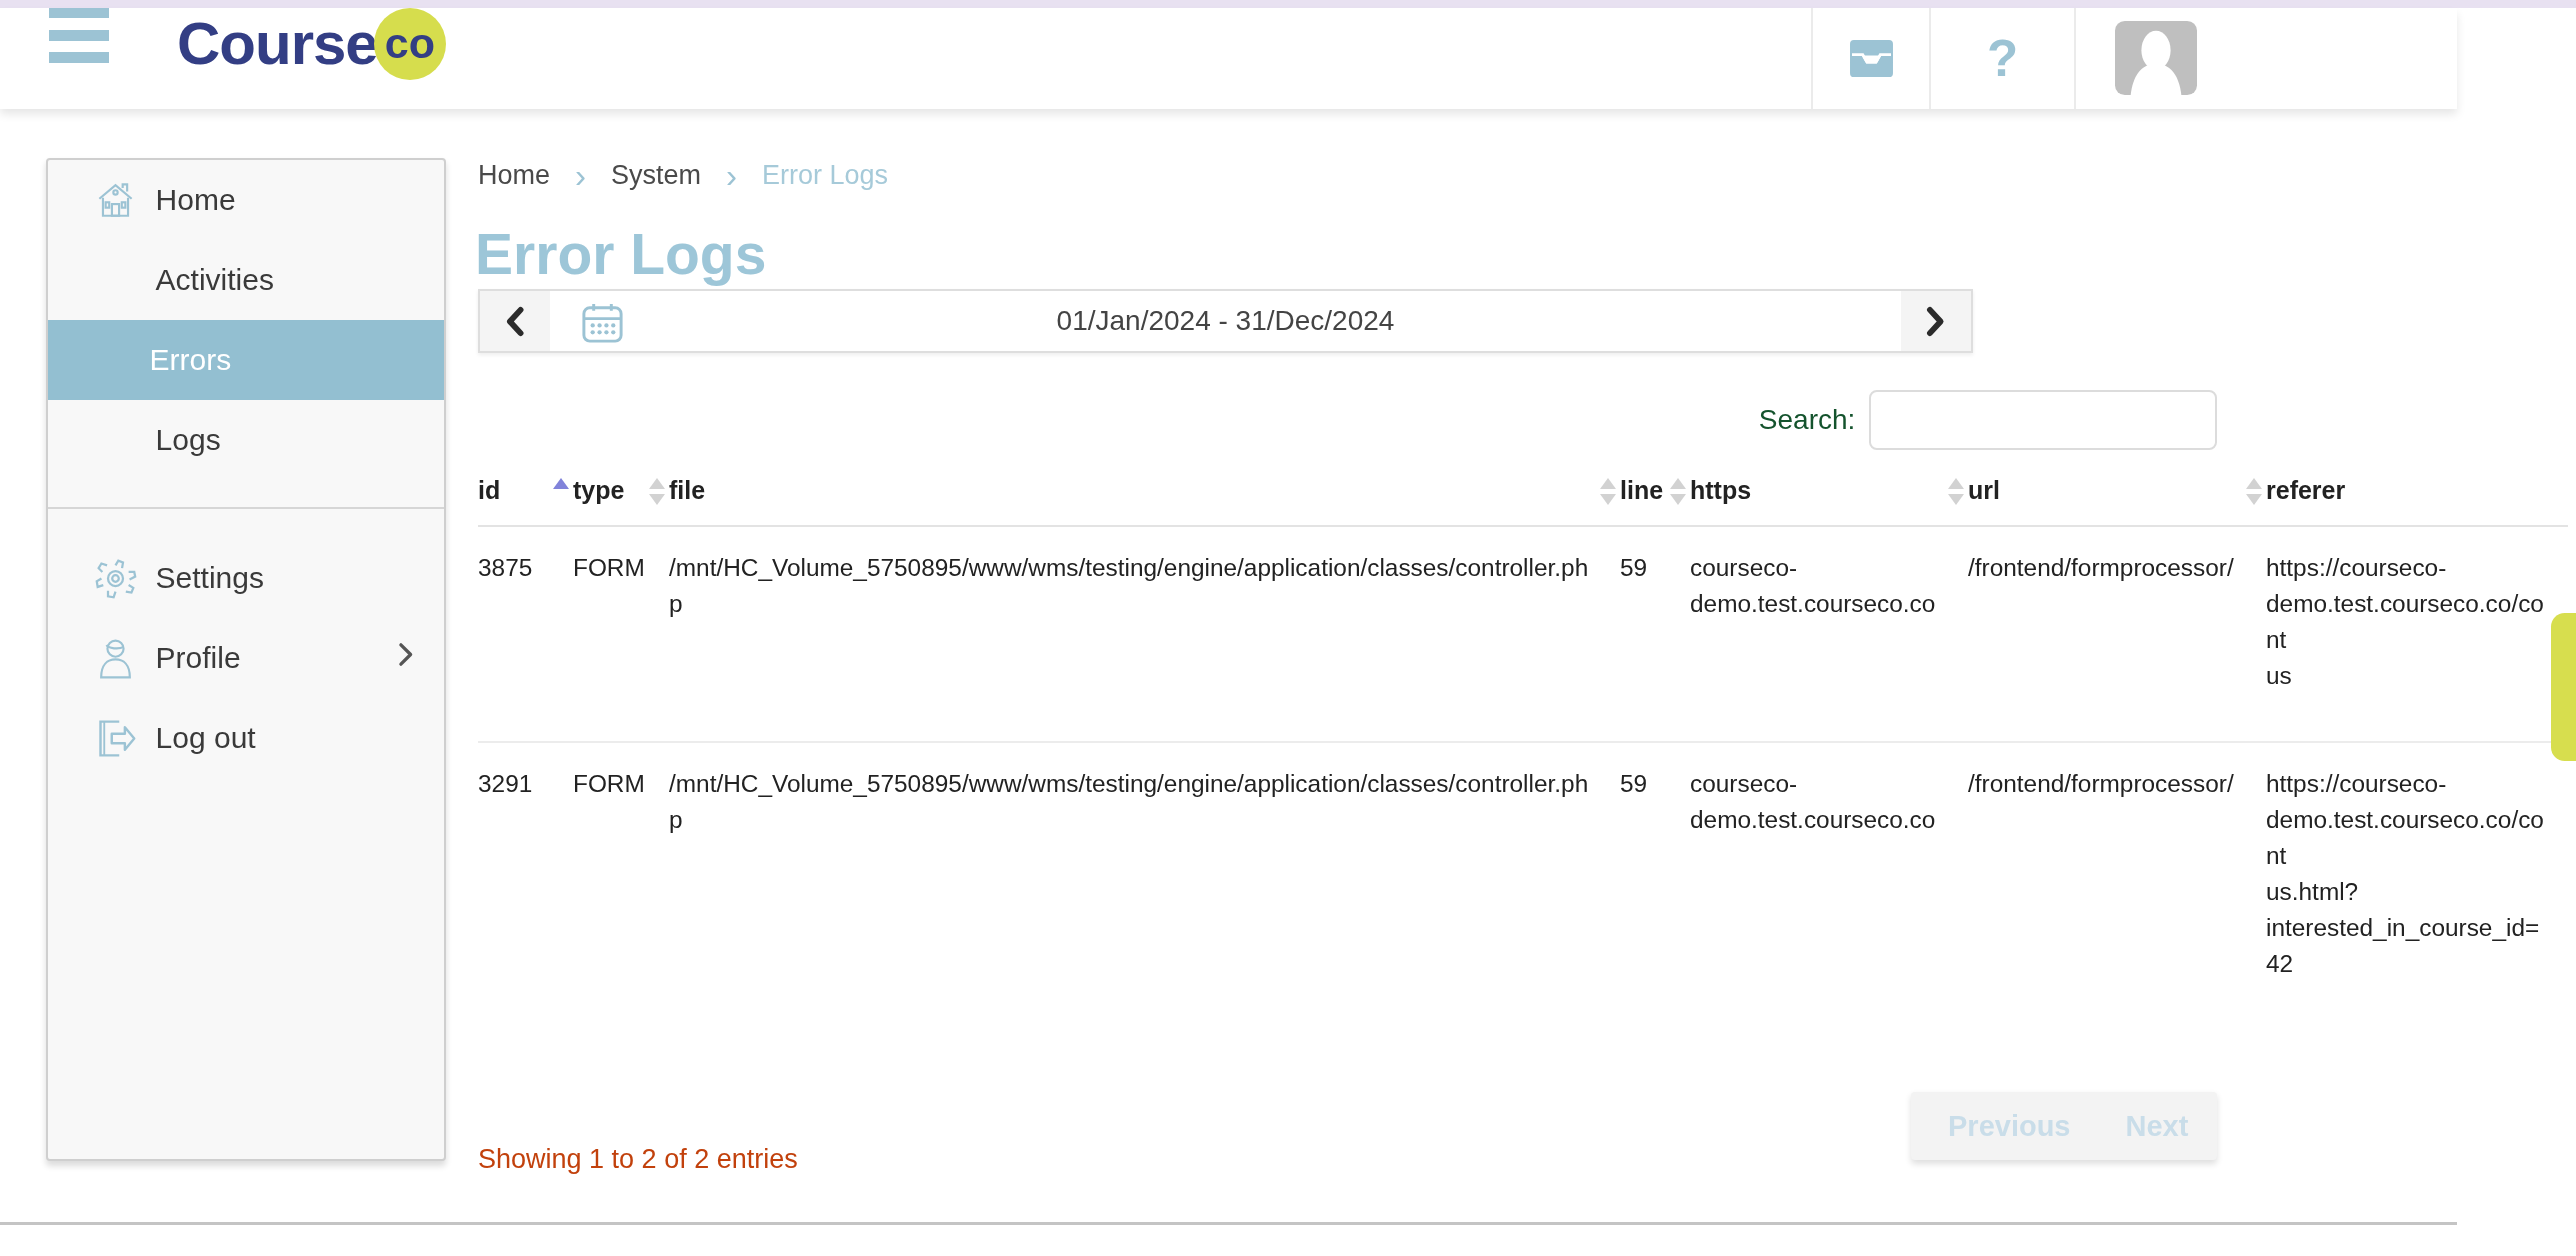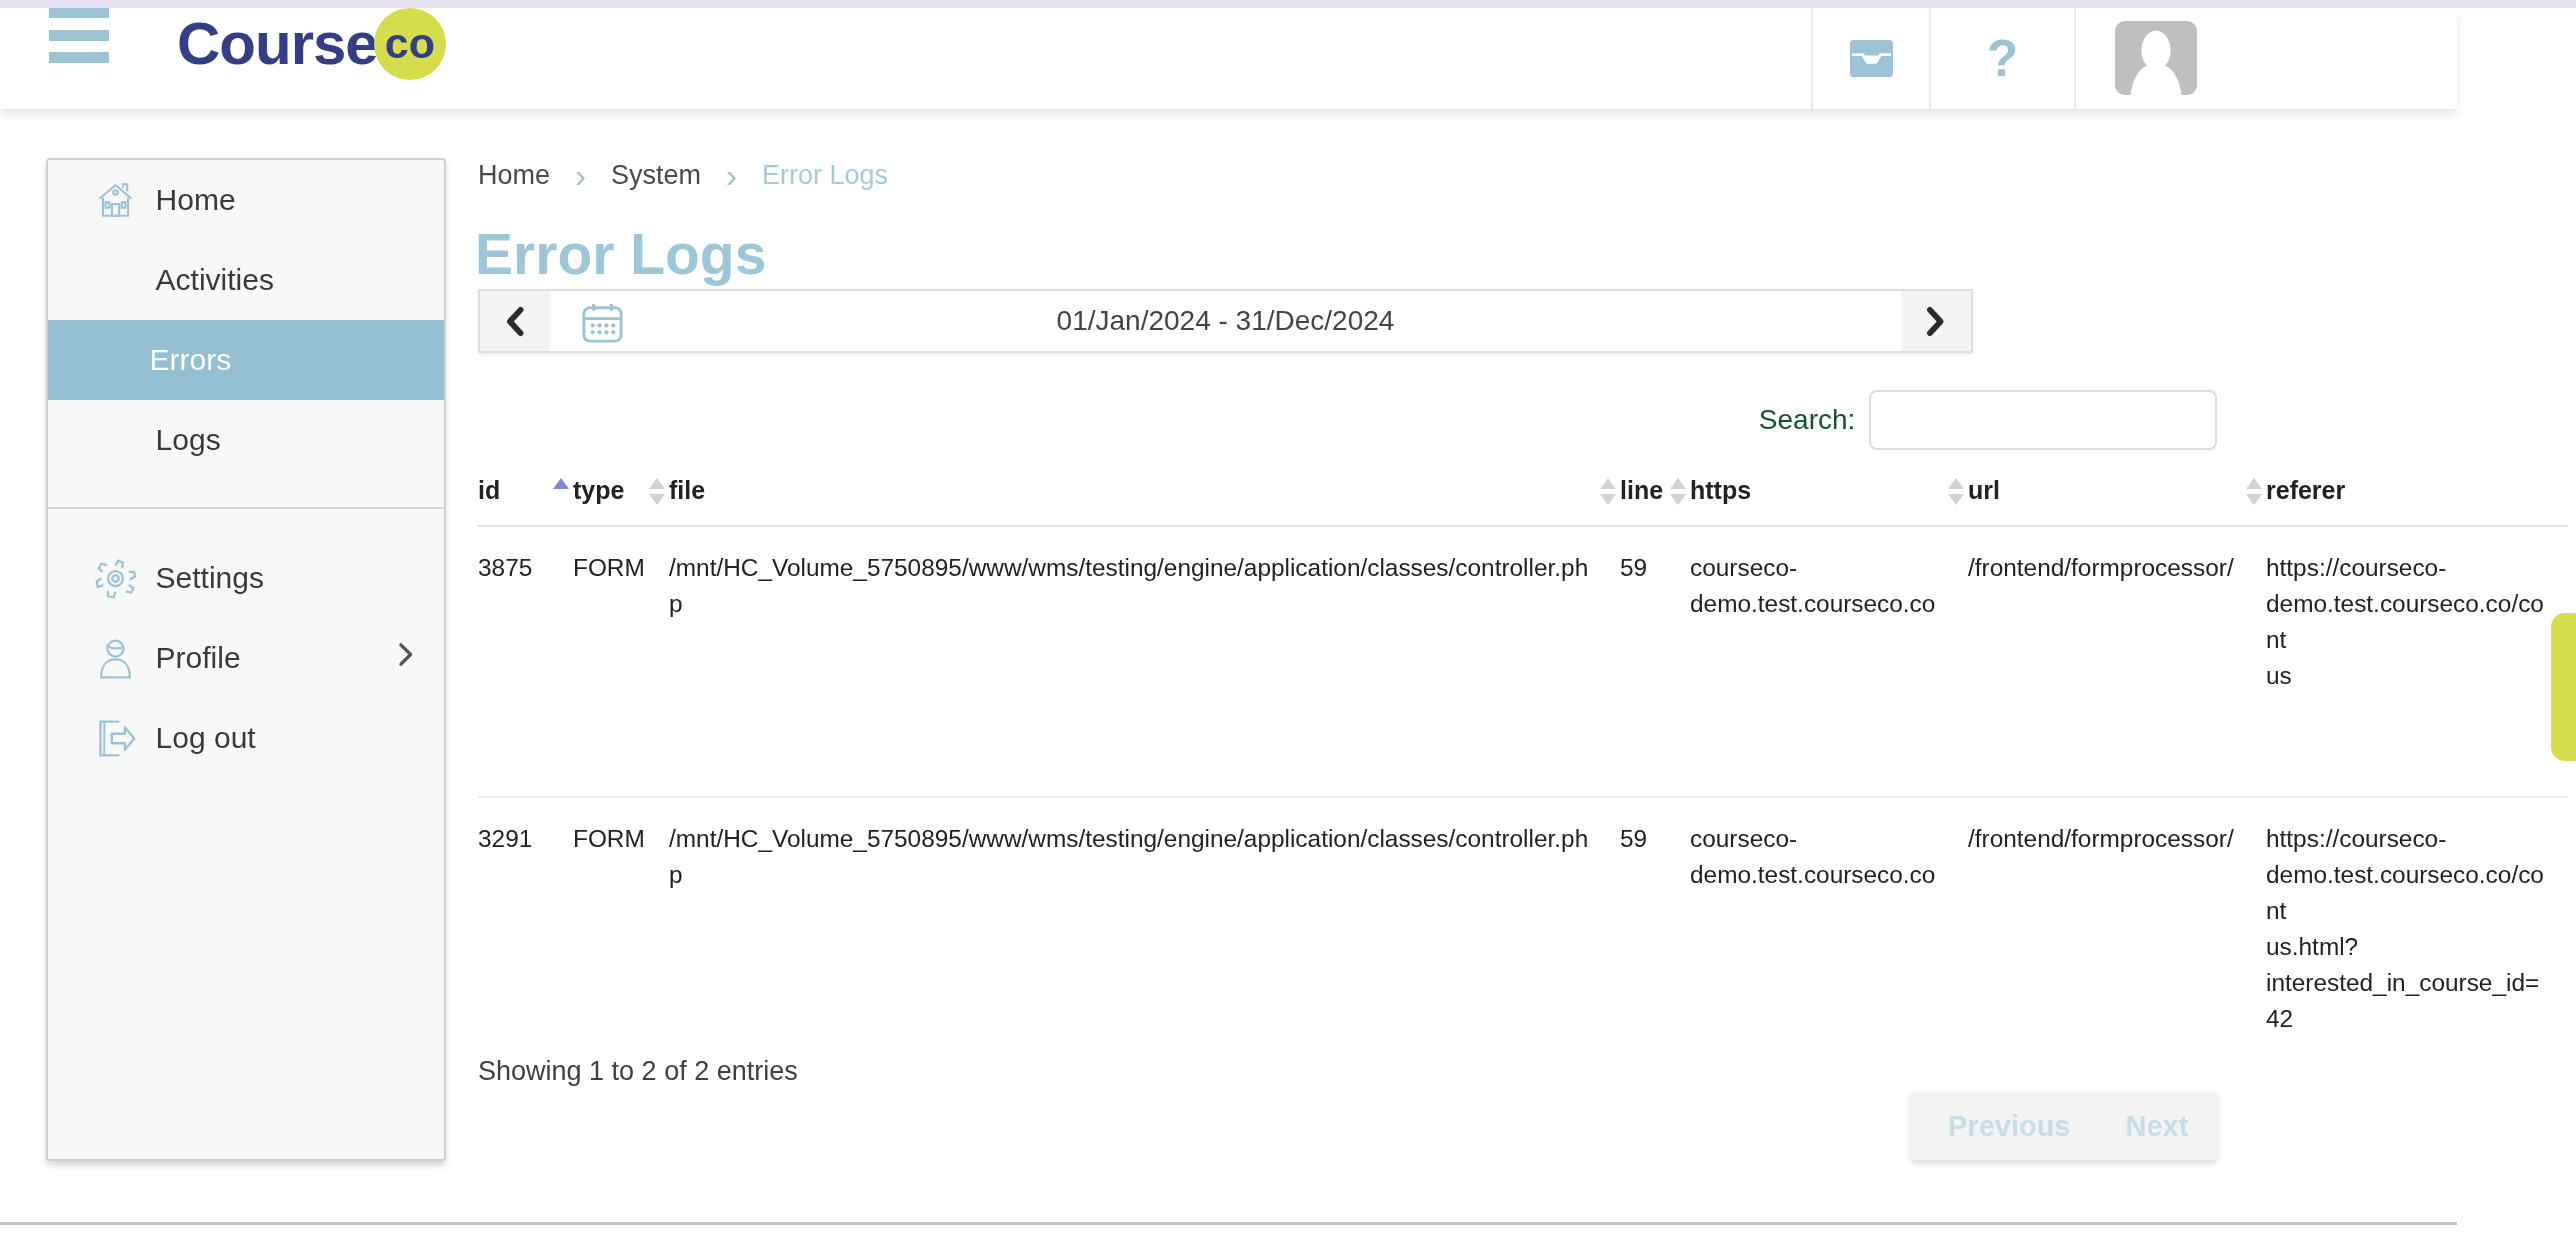--- a/index.html
+++ b/index.html
@@ -74,21 +74,21 @@
   table.errors td { font-size:24.4px; color:#222; vertical-align:top; padding:23.4px 23.4px 0 0; line-height:36px; }
   table.errors tr.r2 td { border-top:2px solid #ececec; }
   td.wrap, .prewrap { white-space:pre-line; word-break:break-word; }
   .sorters { position:absolute; right:3.9px; top:2px; display:flex; flex-direction:column; gap:4.9px; }
   .tri-up { width:0; height:0; border-left:8.8px solid transparent; border-right:8.8px solid transparent;
             border-bottom:11.7px solid #d2d2d2; }
   .tri-down { width:0; height:0; border-left:8.8px solid transparent; border-right:8.8px solid transparent;
               border-top:11.7px solid #d2d2d2; }
   .tri-active { border-bottom-color:#8183da; }
 
-  .table-info { position:absolute; left:478px; top:1056px; font-size:27px; color:#404040;text-align:center; }
+  .table-info { position:absolute; left:478px; top:1144px; font-size:27px; color:#c2410c;text-align:center; }
   .paginate { position:absolute; left:1911px; top:1092px; width:306px; height:68px; background:#f3f3f3;
               border-radius:3.9px; box-shadow:0 3.9px 5.9px rgba(0,0,0,0.13); display:flex; align-items:center; }
   .paginate .pbtn { font-size:29px; font-weight:bold; color:#c9dde9; cursor:default; }
   .paginate .prev { margin-left:37px; }
   .paginate .next { margin-left:55px; }
 
   .bottom-line { position:absolute; left:0; top:1222px; width:2457px; height:2.9px; background:#c4c4c4; }
   .side-tab { position:absolute; right:0; top:613px; width:25px; height:148px; background:#d7de4e;
               border-radius:13.7px 0 0 13.7px; cursor:pointer; }
 </style>
@@ -296,21 +296,21 @@
               <span class="tri-up"></span>
               <span class="tri-down"></span>
             </span>
         </th>
         <th>
           <span>referer</span>
         </th>
       </tr>
     </thead>
     <tbody>
-      <tr class="r1" style="height:271px;">
+      <tr class="r1" style="height:216px;">
         <td>3875</td>
         <td>FORM</td>
         <td class="wrap">/mnt/HC_Volume_5750895/www/wms/testing/engine/application/classes/controller.php</td>
         <td>59</td>
         <td class="wrap">courseco-
 demo.test.courseco.co</td>
         <td class="wrap">/frontend/formprocessor/</td>
         <td class="wrap">https://courseco-
 demo.test.courseco.co/cont
 us</td>

